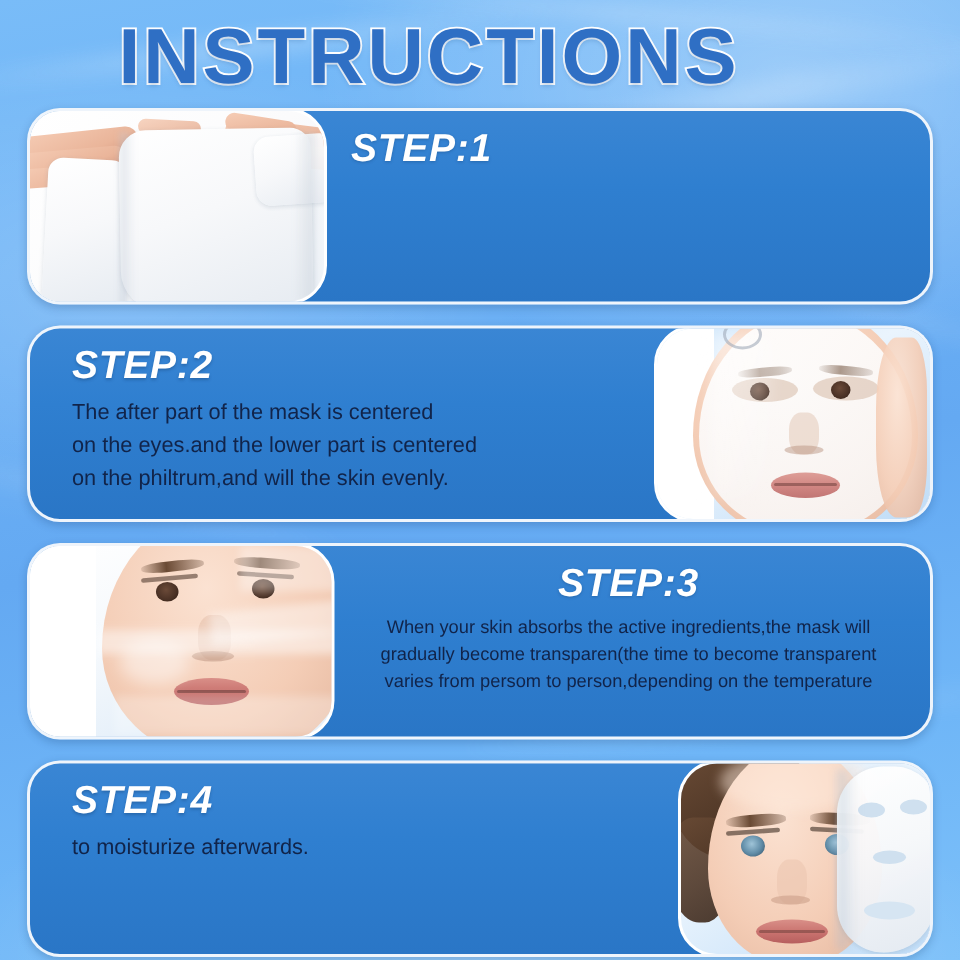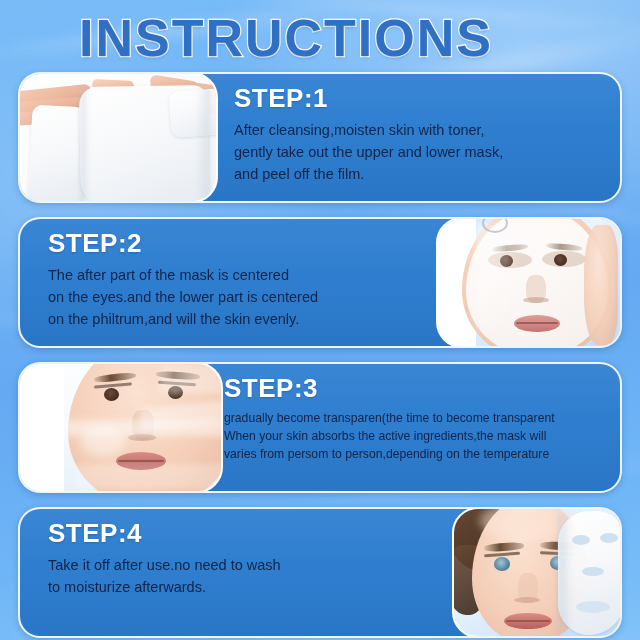--- a/index.html
+++ b/index.html
@@ -94,31 +94,32 @@
   
   .textwrap {
     position: absolute;
     top: 0;
     height: 131px;
     box-sizing: border-box;
     padding: 10px 14px 6px 14px;
   }
   .t-right { left: 200px; right: 10px; text-align: left; }
   .t-left  { left: 14px;  right: 190px; text-align: left; }
-  .step3 .t-right { left: 190px; right: 8px; }
+  .step3 .t-right { left: 206px; right: 8px; text-align: center; }
   .step4 .t-left  { left: 14px; right: 176px; }
 
   .step-head {
     color: #ffffff;
     font-size: 26px;
     font-weight: bold;
     letter-spacing: 0.5px;
     line-height: 1.1;
     margin-bottom: 6px;
     text-shadow: 0 1px 2px rgba(20,60,110,0.35);
+    font-style: italic;
   }
   .step-body {
     color: #11244a;
     font-size: 14.5px;
     line-height: 1.52;
     font-weight: normal;
   }
   .step3 .step-body { font-size: 12.2px; line-height: 1.50; }
   .step-body p { margin: 0; white-space: nowrap; }
   .step3 .step-body p { white-space: nowrap; }
@@ -212,25 +213,20 @@
 
         <div class="sheet" style="left:60px; top:12px; width:128px; height:120px; border-radius:18px 14px 10px 26px; transform:rotate(-1deg);"></div>
         <div class="sheet" style="left:150px; top:16px; width:54px; height:46px; border-radius:10px; transform:rotate(-4deg); opacity:.95;"></div>
 
         <div style="position:absolute; left:60px; top:14px; width:10px; height:118px; background:linear-gradient(90deg,rgba(190,200,212,.45),rgba(255,255,255,0)); filter:blur(2px);"></div>
         <div style="position:absolute; left:176px; top:14px; width:14px; height:112px; background:linear-gradient(270deg,rgba(190,200,212,.40),rgba(255,255,255,0)); filter:blur(2px);"></div>
       </div>
     </div>
     <div class="textwrap t-right">
       <div class="step-head">STEP:1</div>
-      <div class="step-body">
-        <p>After cleansing,moisten skin with toner,</p>
-        <p>gently take out the upper and lower mask,</p>
-        <p>and peel off the film.</p>
-      </div>
     </div>
   </div>
 
   <div class="step step2">
     <div class="textwrap t-left">
       <div class="step-head">STEP:2</div>
       <div class="step-body">
         <p>The after part of the mask is centered</p>
         <p>on the eyes.and the lower part is centered</p>
         <p>on the philtrum,and will the skin evenly.</p>
@@ -294,32 +290,31 @@
         <div class="blurband" style="left:120px; top:40px; width:96px; height:22px; opacity:.55; transform:rotate(-6deg);"></div>
         <div class="blurband" style="left:140px; top:0px; width:78px; height:30px; opacity:.45;"></div>
         <div class="blurband" style="left:56px; top:100px; width:150px; height:26px; opacity:.35;"></div>
 
         <div style="position:absolute; left:60px; top:62px; width:46px; height:30px; border-radius:50%; background:rgba(255,255,255,.45); filter:blur(5px);"></div>
       </div>
     </div>
     <div class="textwrap t-right">
       <div class="step-head">STEP:3</div>
       <div class="step-body">
+        <p>When your skin absorbs the active ingredients,the mask will</p>
         <p>gradually become transparen(the time to become transparent</p>
-        <p>When your skin absorbs the active ingredients,the mask will</p>
         <p>varies from persom to person,depending on the temperature</p>
       </div>
     </div>
   </div>
 
   <div class="step step4">
     <div class="textwrap t-left">
       <div class="step-head">STEP:4</div>
       <div class="step-body">
-        <p>Take it off after use.no need to wash</p>
         <p>to moisturize afterwards.</p>
       </div>
     </div>
     <div class="photo photo-right">
       <div class="canvas">
         <div class="bg-bluey"></div>
 
         <div class="hair" style="left:-4px; top:-10px; width:86px; height:74px; border-radius:60% 30% 30% 50%;"></div>
         <div class="hair" style="left:-8px; top:36px; width:40px; height:70px; border-radius:40% 30% 40% 50%; opacity:.9;"></div>
 

